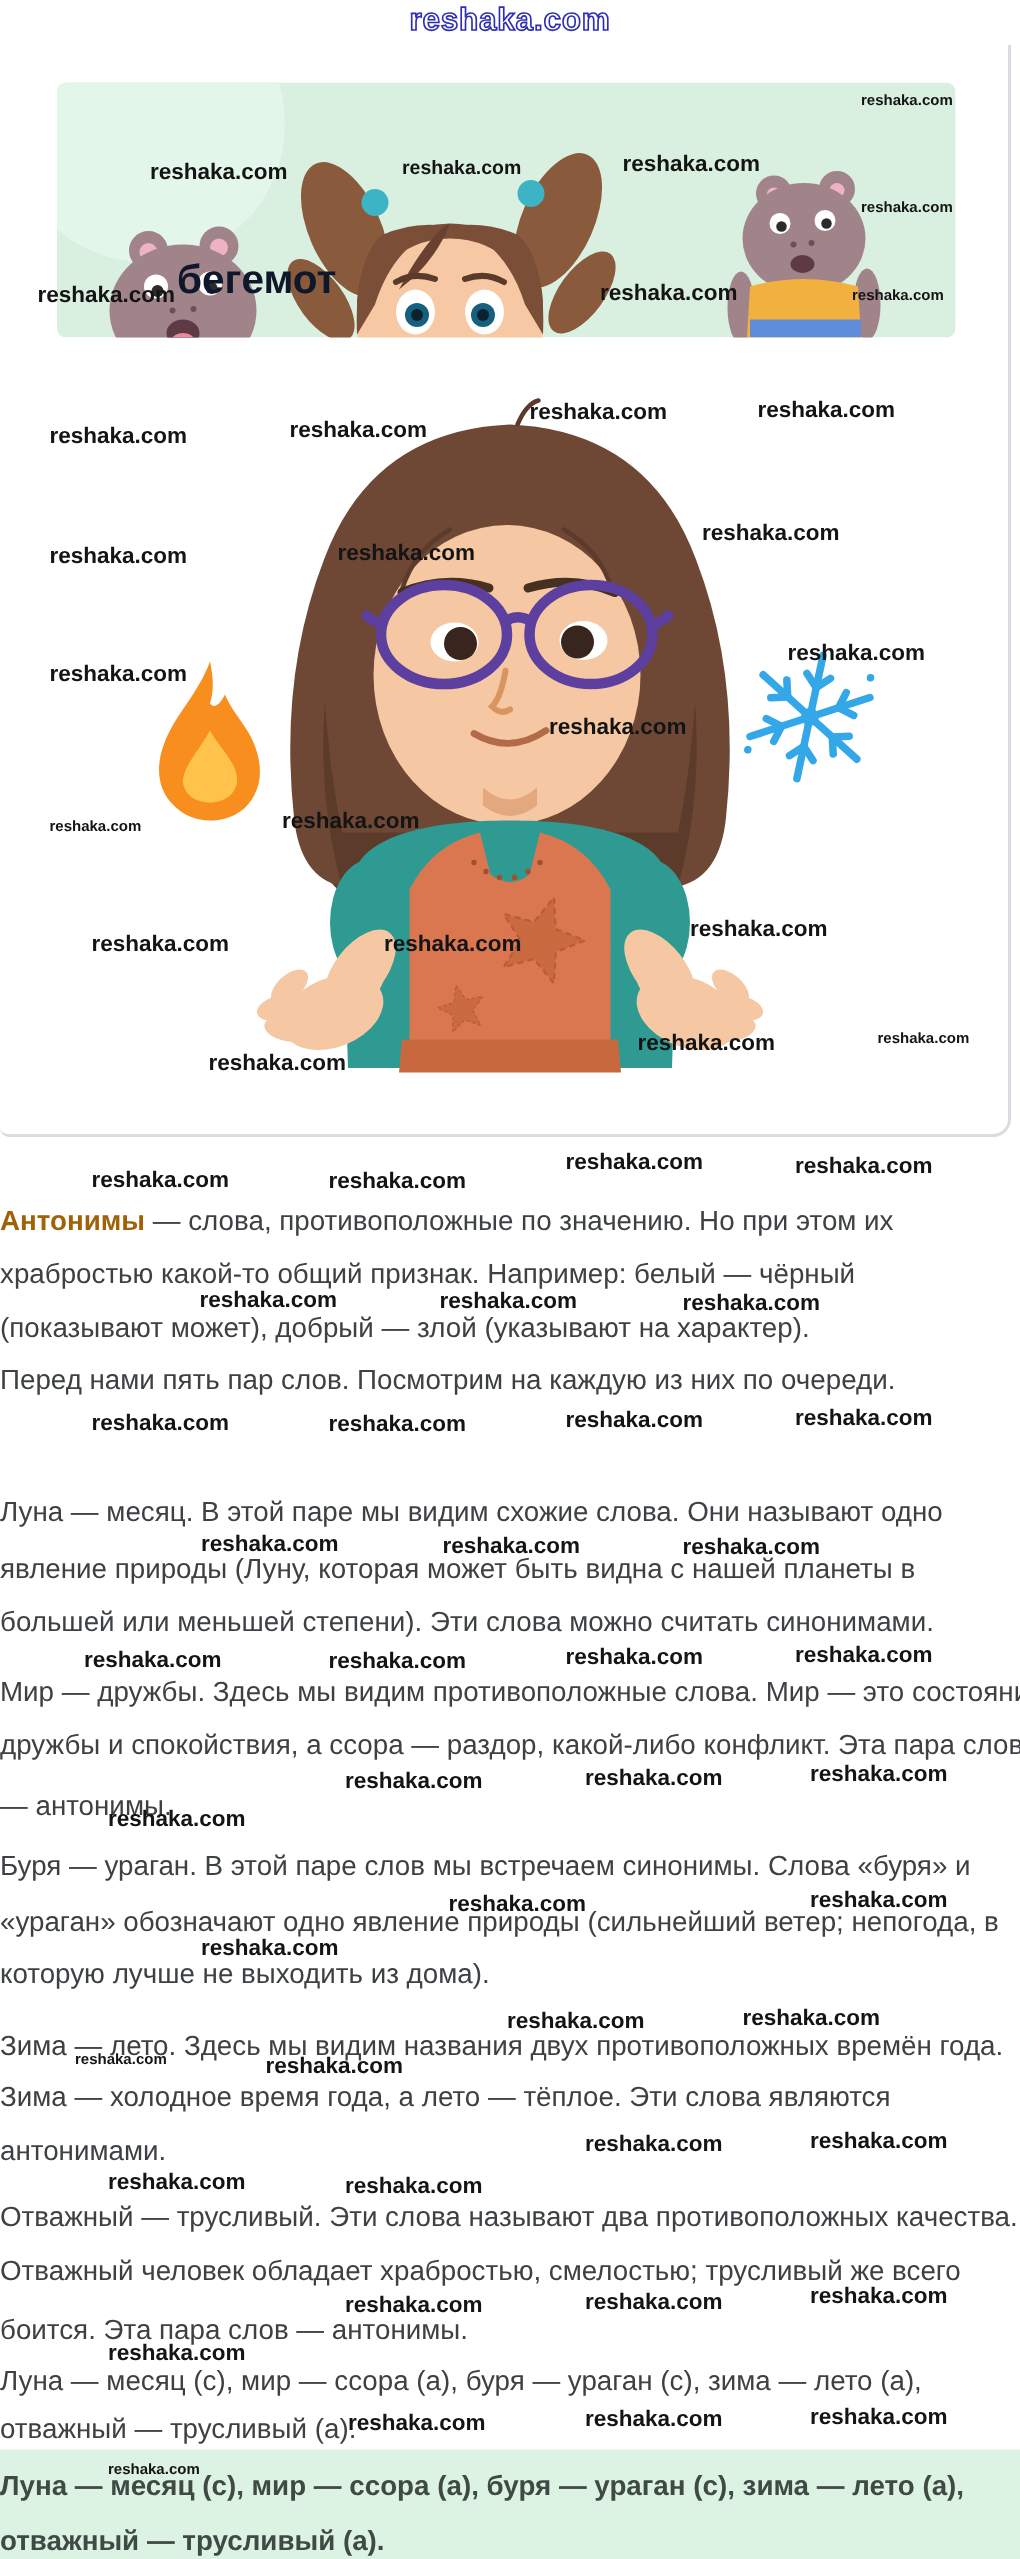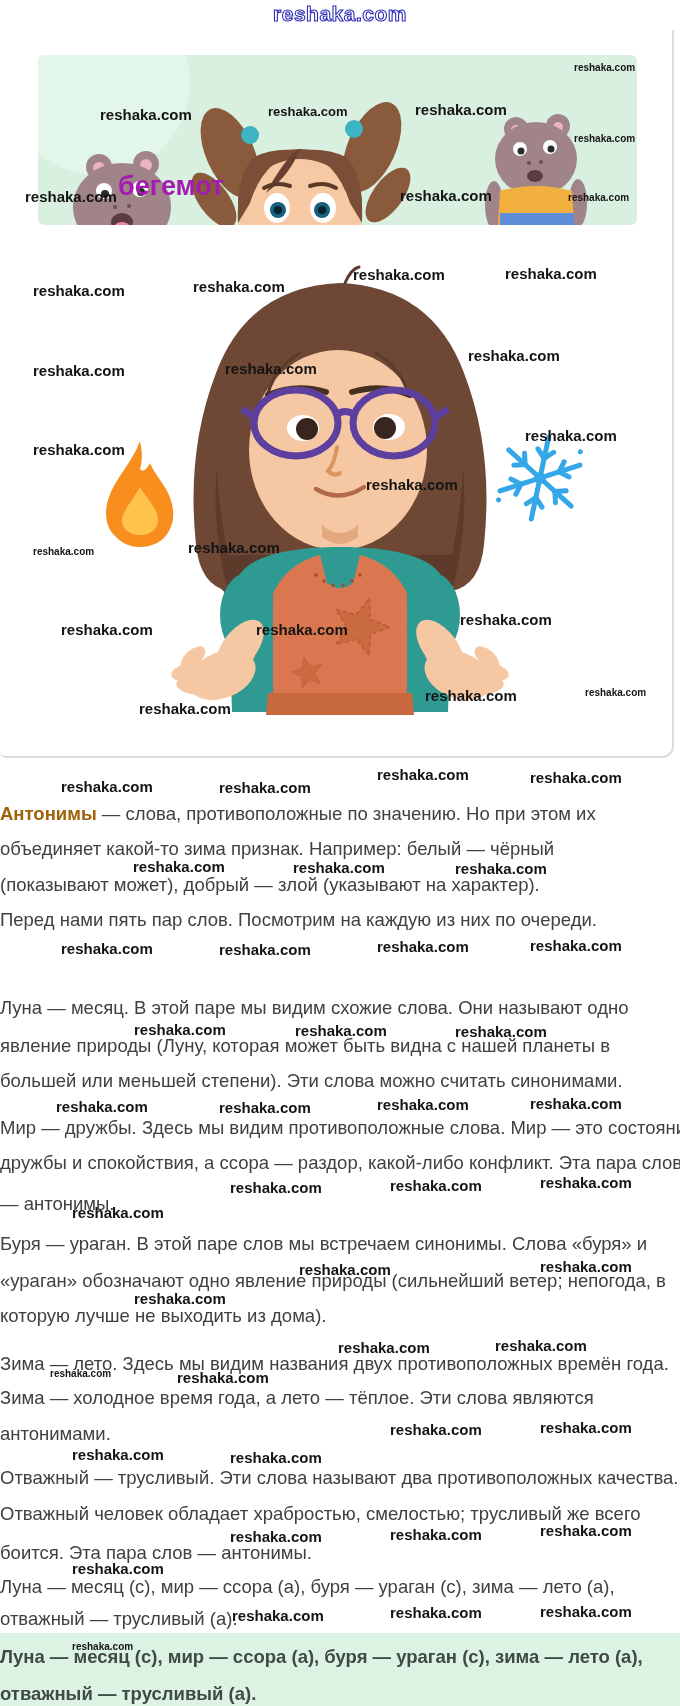--- a/index.html
+++ b/index.html
@@ -10,21 +10,21 @@
         font-size:21px;font-weight:700;letter-spacing:.5px;color:#2d2db5;}
   @supports ((-webkit-text-stroke:1px #2d2db5)){
     .logo{color:transparent;-webkit-text-stroke:1.1px #2d2db5;}
   }
   
   .card-border{position:absolute;left:0;top:30px;width:672px;height:726px;
         border-right:2px solid #d9dde1;border-bottom:2px solid #d9dde1;
         border-bottom-right-radius:12px;border-bottom-left-radius:6px;}
   
   .banner{position:absolute;left:38px;top:55px;width:599px;height:170px;}
-  .banner-label{position:absolute;color:#a21caf;font-weight:700;}
+  .banner-label{position:absolute;color:#0f172a;font-weight:700;}
   .banner-label.left{left:80px;top:116px;font-size:27px;}
   .banner-label.right{left:460px;top:66px;font-size:28px;}
   
   .illus{position:absolute;}
   
   .wm{position:absolute;color:#141414;font-weight:700;white-space:nowrap;z-index:40;}
   .wm.b{font-size:15px;} .wm.m{font-size:13px;} .wm.s{font-size:10px;}
   
   .line{position:absolute;left:0;white-space:nowrap;font-size:18.5px;line-height:21px;
         color:#3e4144;z-index:30;}
@@ -227,21 +227,21 @@
       <circle cx="34" cy="-34" r="2.5" fill="#33a7e8" stroke="none"></circle>
       <circle cx="-36" cy="30" r="2.5" fill="#33a7e8" stroke="none"></circle>
     </g>
   </svg>
 
   <div class="line" style="top:803px;">
     <b>Антонимы</b><span> — слова, противоположные по значению. Но при этом их</span>
   </div>
 
   <div id="lines-layer">
-      <div class="line" style="top: 838px;">объединяет какой-то зима признак. Например: белый — чёрный</div>
+      <div class="line" style="top: 838px;">храбростью какой-то общий признак. Например: белый — чёрный</div>
       <div class="line" style="top: 874px;">(показывают может), добрый — злой (указывают на характер).</div>
       <div class="line" style="top: 909px;">Перед нами пять пар слов. Посмотрим на каждую из них по очереди.</div>
       <div class="line" style="top: 997px;">Луна — месяц. В этой паре мы видим схожие слова. Они называют одно</div>
       <div class="line" style="top: 1035px;">явление природы (Луну, которая может быть видна с нашей планеты в</div>
       <div class="line" style="top: 1070px;">большей или меньшей степени). Эти слова можно считать синонимами.</div>
       <div class="line" style="top: 1117px;">Мир — дружбы. Здесь мы видим противоположные слова. Мир — это состояние</div>
       <div class="line" style="top: 1152px;">дружбы и спокойствия, а ссора — раздор, какой-либо конфликт. Эта пара слов</div>
       <div class="line" style="top: 1193px;">— антонимы.</div>
       <div class="line" style="top: 1233px;">Буря — ураган. В этой паре слов мы встречаем синонимы. Слова «буря» и</div>
       <div class="line" style="top: 1270px;">«ураган» обозначают одно явление природы (сильнейший ветер; непогода, в</div>

